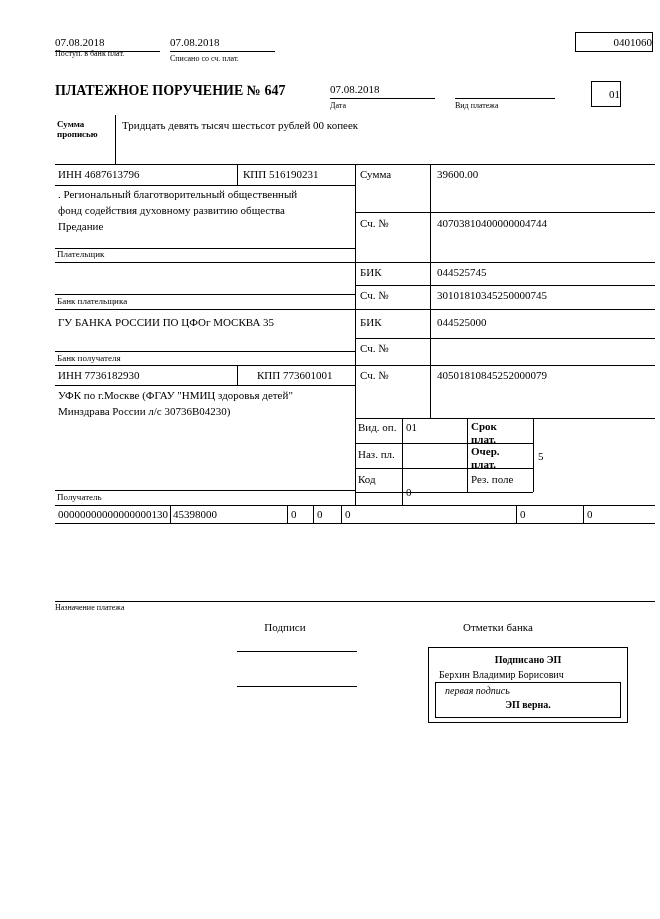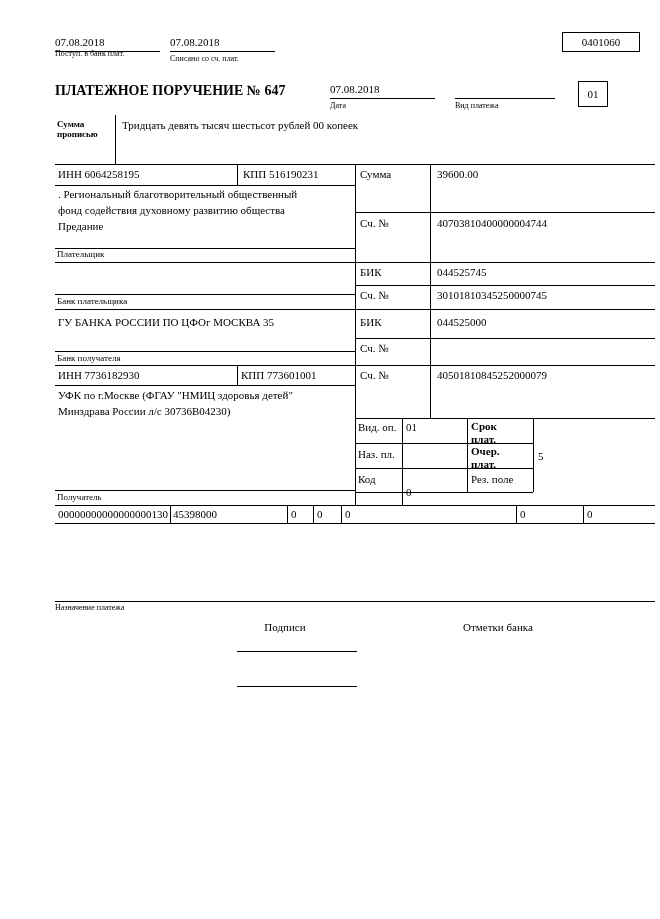--- a/index.html
+++ b/index.html
@@ -7,21 +7,21 @@
     position:relative; width:660px; height:919px; background:#ffffff;
     font-family:"Liberation Serif", serif; color:#000; overflow:hidden;
   }
   .t  { position:absolute; font-size:11px; line-height:1.15; white-space:nowrap; }
   .sm { position:absolute; font-size:8px;  line-height:1.1; white-space:nowrap; }
   .lb { position:absolute; font-size:9px;  line-height:1.1; white-space:nowrap; }
   .b  { font-weight:bold; }
   .wrap { white-space:normal;font-weight:bold; }
   .hl { position:absolute; height:1px; background:#000; }
   .vl { position:absolute; width:1px;  background:#000; }
-  .box { position:absolute; border:1px solid #000; box-sizing:border-box; text-align:center; }
+  .box { position:absolute; border:1px solid #000; box-sizing:border-box; text-align:right;margin-left:13px; }
   .stamp {
     position:absolute; left:55px; top:618px; width:176px; height:132px;
     border:1px solid #2b2bcf; box-sizing:border-box; color:#2b2bcf;
   }
   .stamp-line { position:absolute; left:5px; font-size:9px; white-space:nowrap; }
   .marks {
     position:absolute; left:428px; top:647px; width:200px; height:76px;
     border:1px solid #000; box-sizing:border-box;
   }
   .marks .inner { position:absolute; left:6px; top:34px; width:186px; height:36px; border:1px solid #000; box-sizing:border-box; }
@@ -76,21 +76,21 @@
   <div class="hl" style="left:55px;top:523px;width:600px"></div>
 
   <div class="vl" style="left:237px;top:164px;height:21px"></div>
   <div class="vl" style="left:355px;top:164px;height:341px"></div>
   <div class="vl" style="left:430px;top:164px;height:254px"></div>
   <div class="vl" style="left:237px;top:365px;height:20px"></div>
   <div class="vl" style="left:402px;top:418px;height:87px"></div>
   <div class="vl" style="left:467px;top:418px;height:74px"></div>
   <div class="vl" style="left:533px;top:418px;height:74px"></div>
 
-  <div class="t" style="left:58px;top:168px">ИНН 6064258195</div>
+  <div class="t" style="left:58px;top:168px">ИНН 4687613796</div>
   <div class="t" style="left:243px;top:168px">КПП 516190231</div>
   <div class="t" style="left:360px;top:168px">Сумма</div>
   <div class="t" style="left:437px;top:168px">39600.00</div>
 
   <div class="t" style="left:58px;top:204px">фонд содействия духовному развитию общества</div>
   <div class="t" style="left:58px;top:188px">. Региональный благотворительный общественный</div>
   <div class="t" style="left:58px;top:220px">Предание</div>
 
   <div class="t" style="left:360px;top:217px">Сч. №</div>
   <div class="t" style="left:437px;top:217px">40703810400000004744</div>
@@ -103,21 +103,21 @@
   <div class="lb" style="left:57px;top:297px">Банк плательщика</div>
 
   <div class="t" style="left:58px;top:316px">ГУ БАНКА РОССИИ ПО ЦФОг МОСКВА 35</div>
   <div class="t" style="left:360px;top:316px">БИК</div>
   <div class="t" style="left:437px;top:316px">044525000</div>
   <div class="t" style="left:360px;top:342px">Сч. №</div>
   <div class="t" style="left:437px;top:342px"></div>
   <div class="lb" style="left:57px;top:354px">Банк получателя</div>
 
   <div class="t" style="left:58px;top:369px">ИНН 7736182930</div>
-  <div class="t" style="left:241px;top:369px">КПП 773601001</div>
+  <div class="t" style="left:257px;top:369px">КПП 773601001</div>
   <div class="t" style="left:360px;top:369px">Сч. №</div>
   <div class="t" style="left:437px;top:369px">40501810845252000079</div>
 
   <div class="t" style="left:58px;top:389px">УФК по г.Москве (ФГАУ "НМИЦ здоровья детей"</div>
   <div class="t" style="left:58px;top:405px">Минздрава России л/с 30736B04230)</div>
 
   <div class="t" style="left:358px;top:421px">Вид. оп.</div>
   <div class="t" style="left:406px;top:421px">01</div>
   <div class="t wrap" style="left:471px;top:420px;width:46px">Срок плат.</div>
 
@@ -149,14 +149,21 @@
   <div class="hl" style="left:55px;top:601px;width:600px"></div>
   <div class="sm" style="left:55px;top:604px">Назначение платежа</div>
 
   <div class="t" style="left:235px;top:621px;width:100px;text-align:center">Подписи</div>
   <div class="t" style="left:428px;top:621px;width:140px;text-align:center">Отметки банка</div>
 
 
   <div class="hl" style="left:237px;top:651px;width:120px"></div>
   <div class="hl" style="left:237px;top:686px;width:120px"></div>
 
+  <div class="marks">
+    <div class="m10 b center" style="top:6px">Подписано ЭП</div>
+    <div class="m10" style="top:21px;left:10px">Берхин Владимир Борисович</div>
+    <div class="inner"></div>
+    <div class="m10" style="top:37px;left:16px;font-style:italic">первая подпись</div>
+    <div class="m10 b center" style="top:51px">ЭП верна.</div>
+  </div>
 
 </div>
 
 </body></html>

